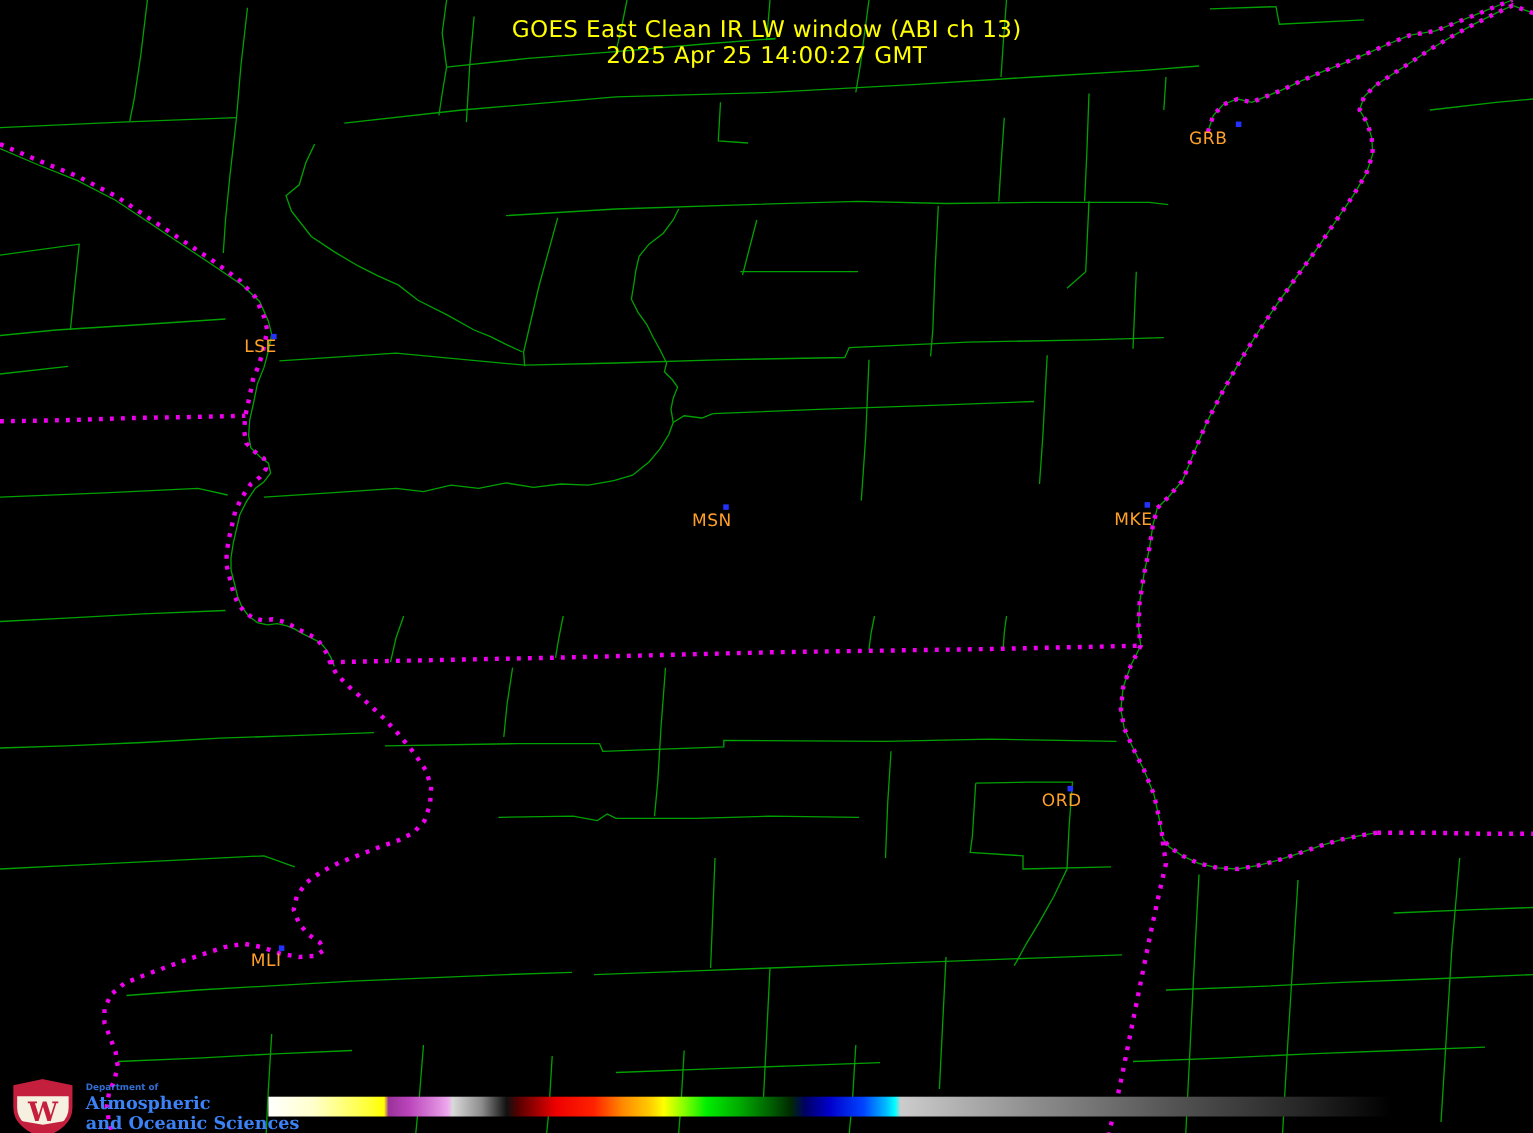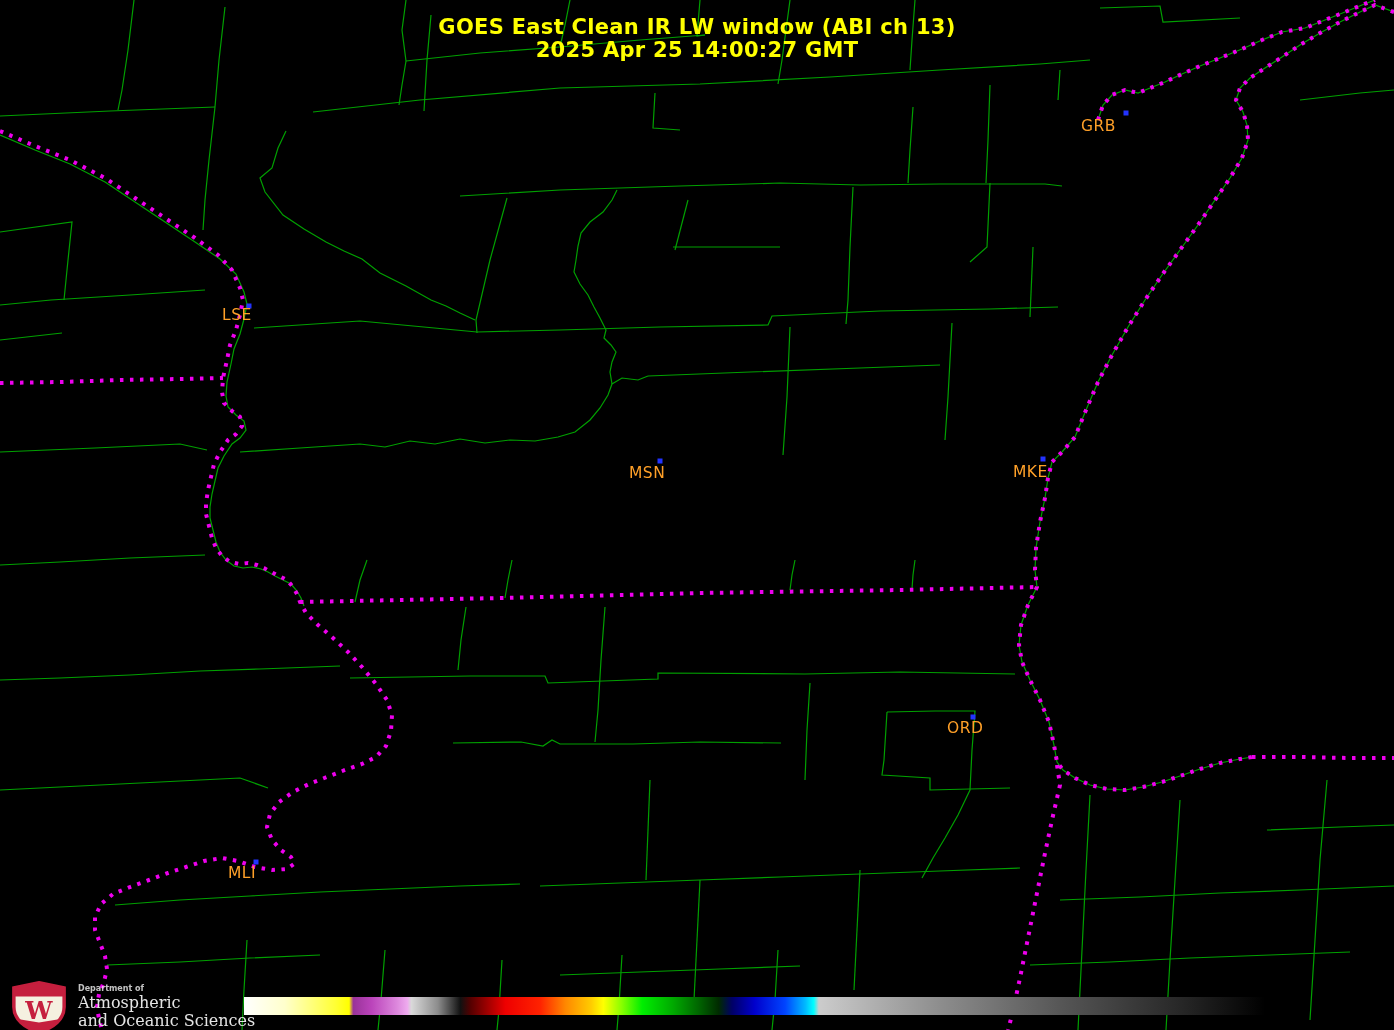--- a/index.html
+++ b/index.html
@@ -1,27 +1,27 @@
 <!DOCTYPE html>
 <html><head>
 <meta charset="utf-8">
 <style>
   html,body{margin:0;padding:0;background:#000;}
   .screen{position:relative;width:1394px;height:1030px;background:#000;overflow:hidden;
           font-family:"DejaVu Sans",sans-serif;}
   #map-svg{position:absolute;left:0;top:0;width:1394px;height:1030px;}
   .title{position:absolute;left:0;top:16px;width:100%;text-align:center;
-         color:#ffff00;font-weight:bold;font-size:21px;line-height:23px;
+         color:#ffff00;font-weight:normal;font-size:21px;line-height:23px;
          font-family:"DejaVu Sans",sans-serif;letter-spacing:.3px;}
   .colorbar{position:absolute;}
   .logo{position:absolute;left:6px;top:981px;display:flex;align-items:flex-start;}
   .crest{width:66px;height:52px;flex:0 0 auto;}
-  .logo-text{margin-left:6px;color:#e5e5e5;line-height:1;}
+  .logo-text{margin-left:6px;color:#3b82f6;line-height:1;}
   .logo-text .dept{font-size:8px;margin-top:4px;margin-bottom:2px;font-weight:bold;opacity:.85;}
-  .logo-text .l1,.logo-text .l2{font-size:16px;font-family:"DejaVu Serif",serif;}
+  .logo-text .l1,.logo-text .l2{font-size:16px;font-family:"DejaVu Serif",serif;font-weight:bold;}
   .logo-text .l2{margin-top:2px;}
 </style>
 </head>
 <body>
 
 <div class="screen">
 
   <svg id="map-svg" viewBox="0 0 1394 1030">
       <polyline points="0,116 110,111 215,107" fill="none" stroke="#00a000" stroke-width="1.2"></polyline>
       <polyline points="134,0 128,50 122,90 118,110" fill="none" stroke="#00a000" stroke-width="1.2"></polyline>

